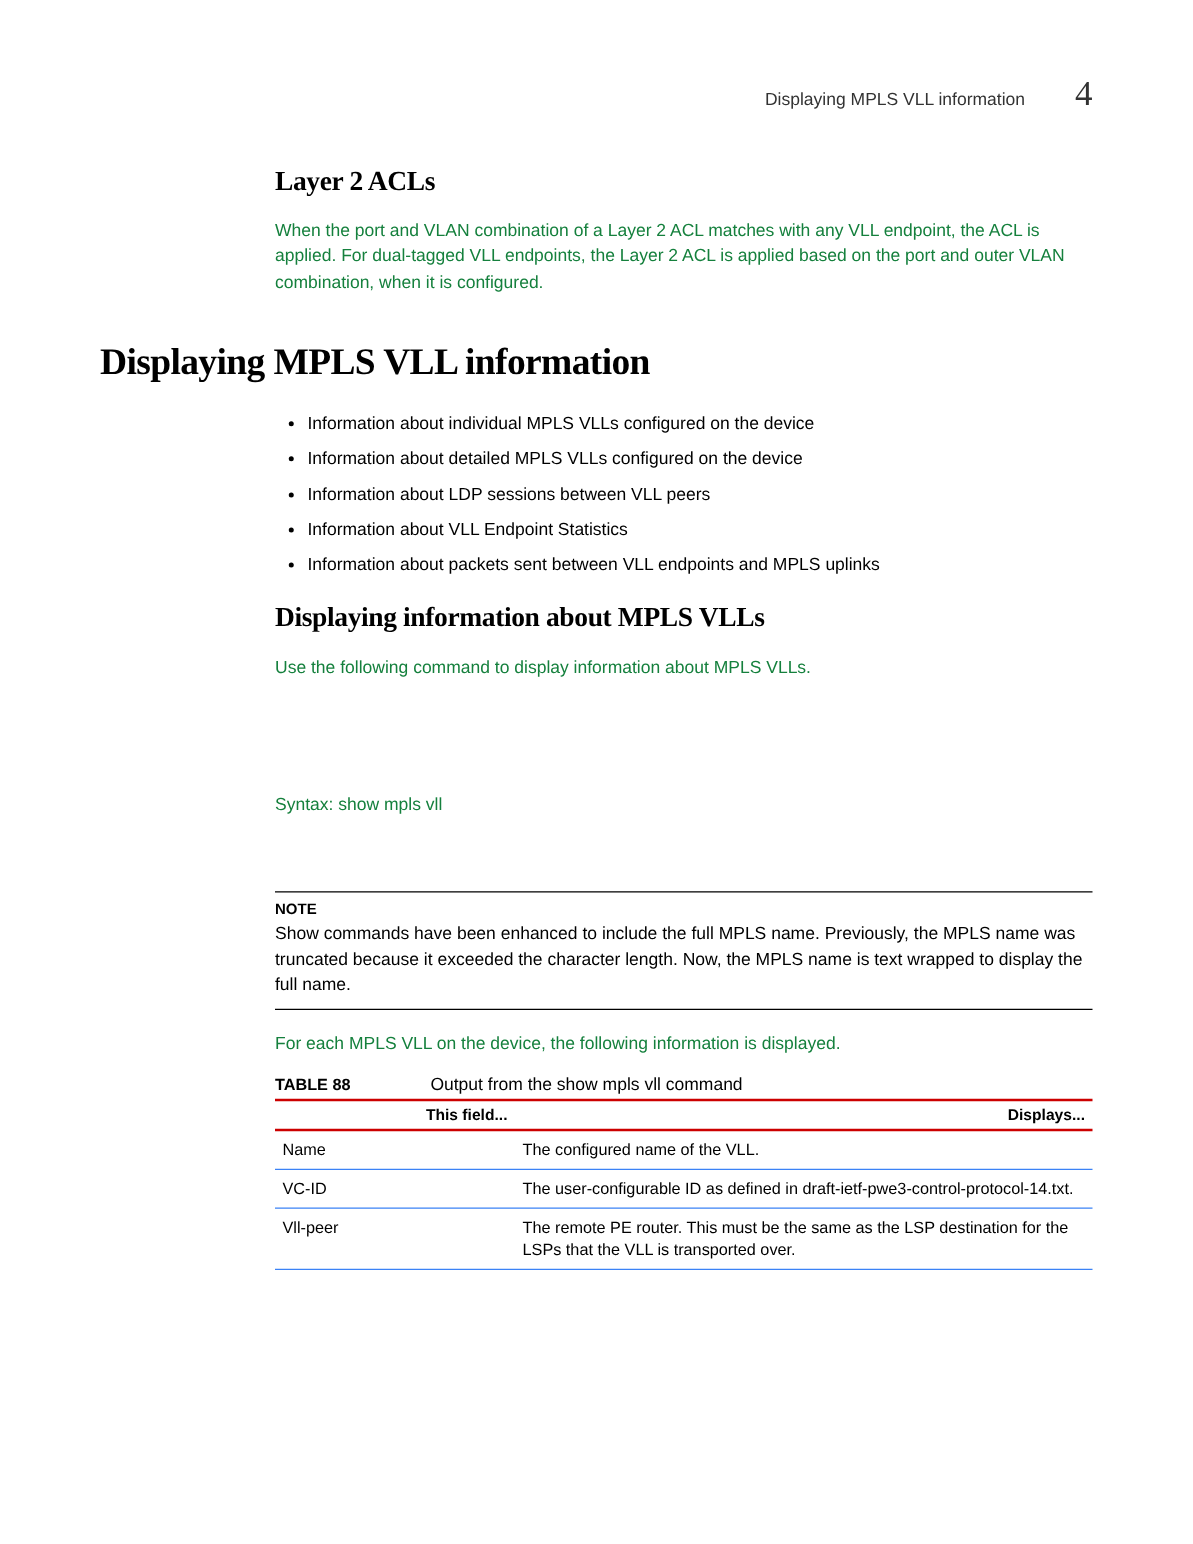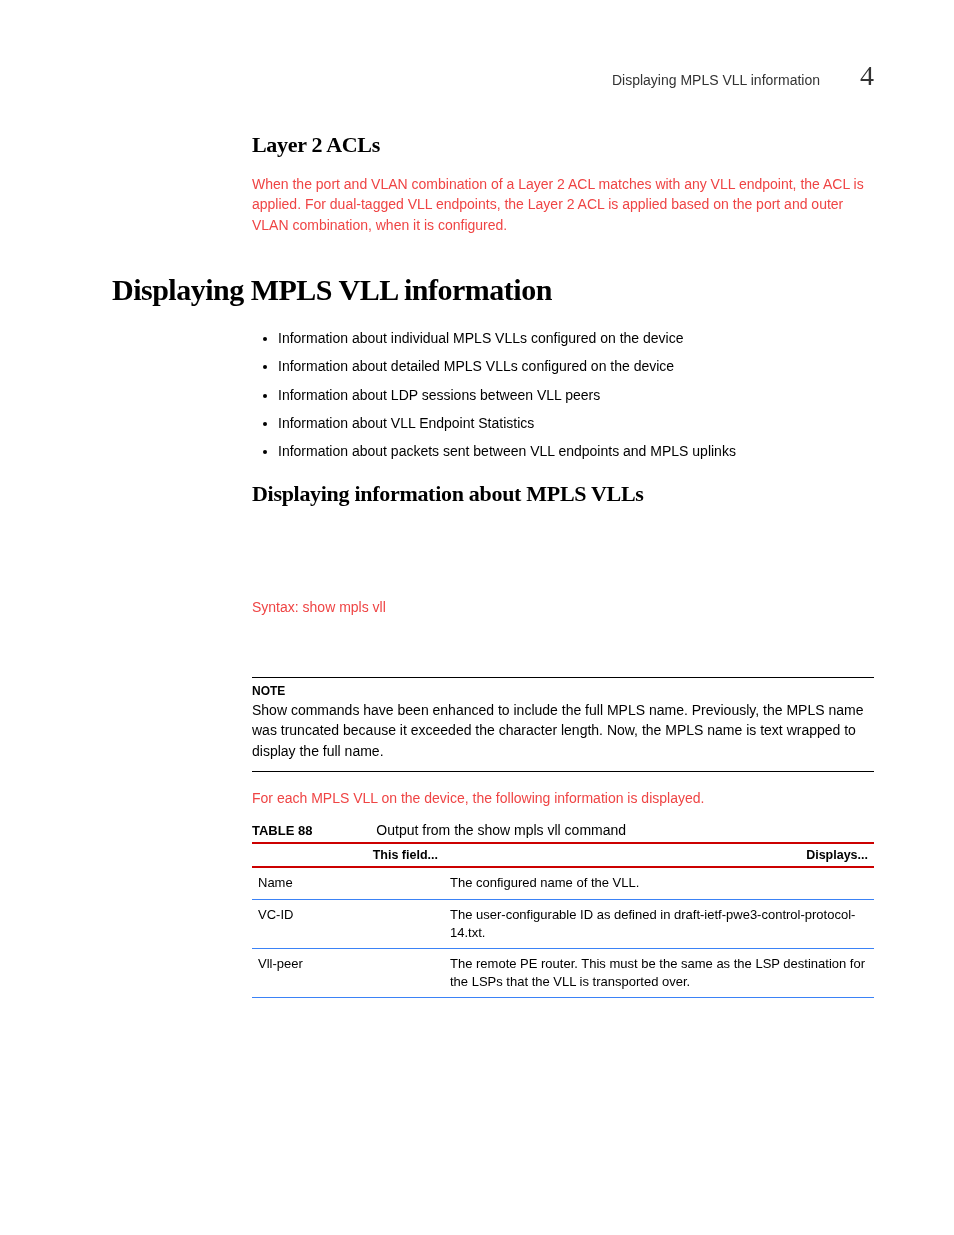--- a/index.html
+++ b/index.html
@@ -6,21 +6,21 @@
     margin: 0;
     padding: 0;
     background: #fff;
     font-family: Arial, Helvetica, sans-serif;
     color: #000;
     width: 954px;
     height: 1235px;
     position: relative;
   }
   .page {
-    padding: 60px 80px 60px 112px;
+    padding: 60px 80px 60px 80px;
     box-sizing: border-box;
     width: 100%;
   }
   .running-head {
     text-align: right;
     font-size: 14px;
     color: #333;
     margin-bottom: 40px;
     display: flex;
     justify-content: flex-end;
@@ -38,21 +38,21 @@
     font-family: Georgia, 'Times New Roman', serif;
     font-size: 22px;
     font-weight: 600;
     margin: 10px 0 14px 140px;
     letter-spacing: -0.3px;
   }
   .para {
     font-size: 14px;
     line-height: 1.45;
     margin: 16px 0 14px 140px;
-    color: #ef4444;
+    color: #15803d;
   }
   .h1 {
     font-family: Georgia, 'Times New Roman', serif;
     font-size: 30px;
     font-weight: 600;
     margin: 38px 0 20px 0;
     letter-spacing: -0.5px;
   }
   ul.bullets {
     margin: 0 0 18px 140px;
@@ -133,20 +133,21 @@
 
   <ul class="bullets">
     <li>Information about individual MPLS VLLs configured on the device</li>
     <li>Information about detailed MPLS VLLs configured on the device</li>
     <li>Information about LDP sessions between VLL peers</li>
     <li>Information about VLL Endpoint Statistics</li>
     <li>Information about packets sent between VLL endpoints and MPLS uplinks</li>
   </ul>
 
   <div class="h2">Displaying information about MPLS VLLs</div>
+  <div class="para">Use the following command to display information about MPLS VLLs.</div>
 
   <div class="para" style="margin-top:90px;">Syntax:  show mpls vll</div>
 
   <div class="note-block">
     <div class="note-label">NOTE</div>
     <div class="note-text">Show commands have been enhanced to include the full MPLS name. Previously, the MPLS name was truncated because it exceeded the character length. Now, the MPLS name is text wrapped to display the full name.</div>
   </div>
 
   <div class="para">For each MPLS VLL on the device, the following information is displayed.</div>
 

